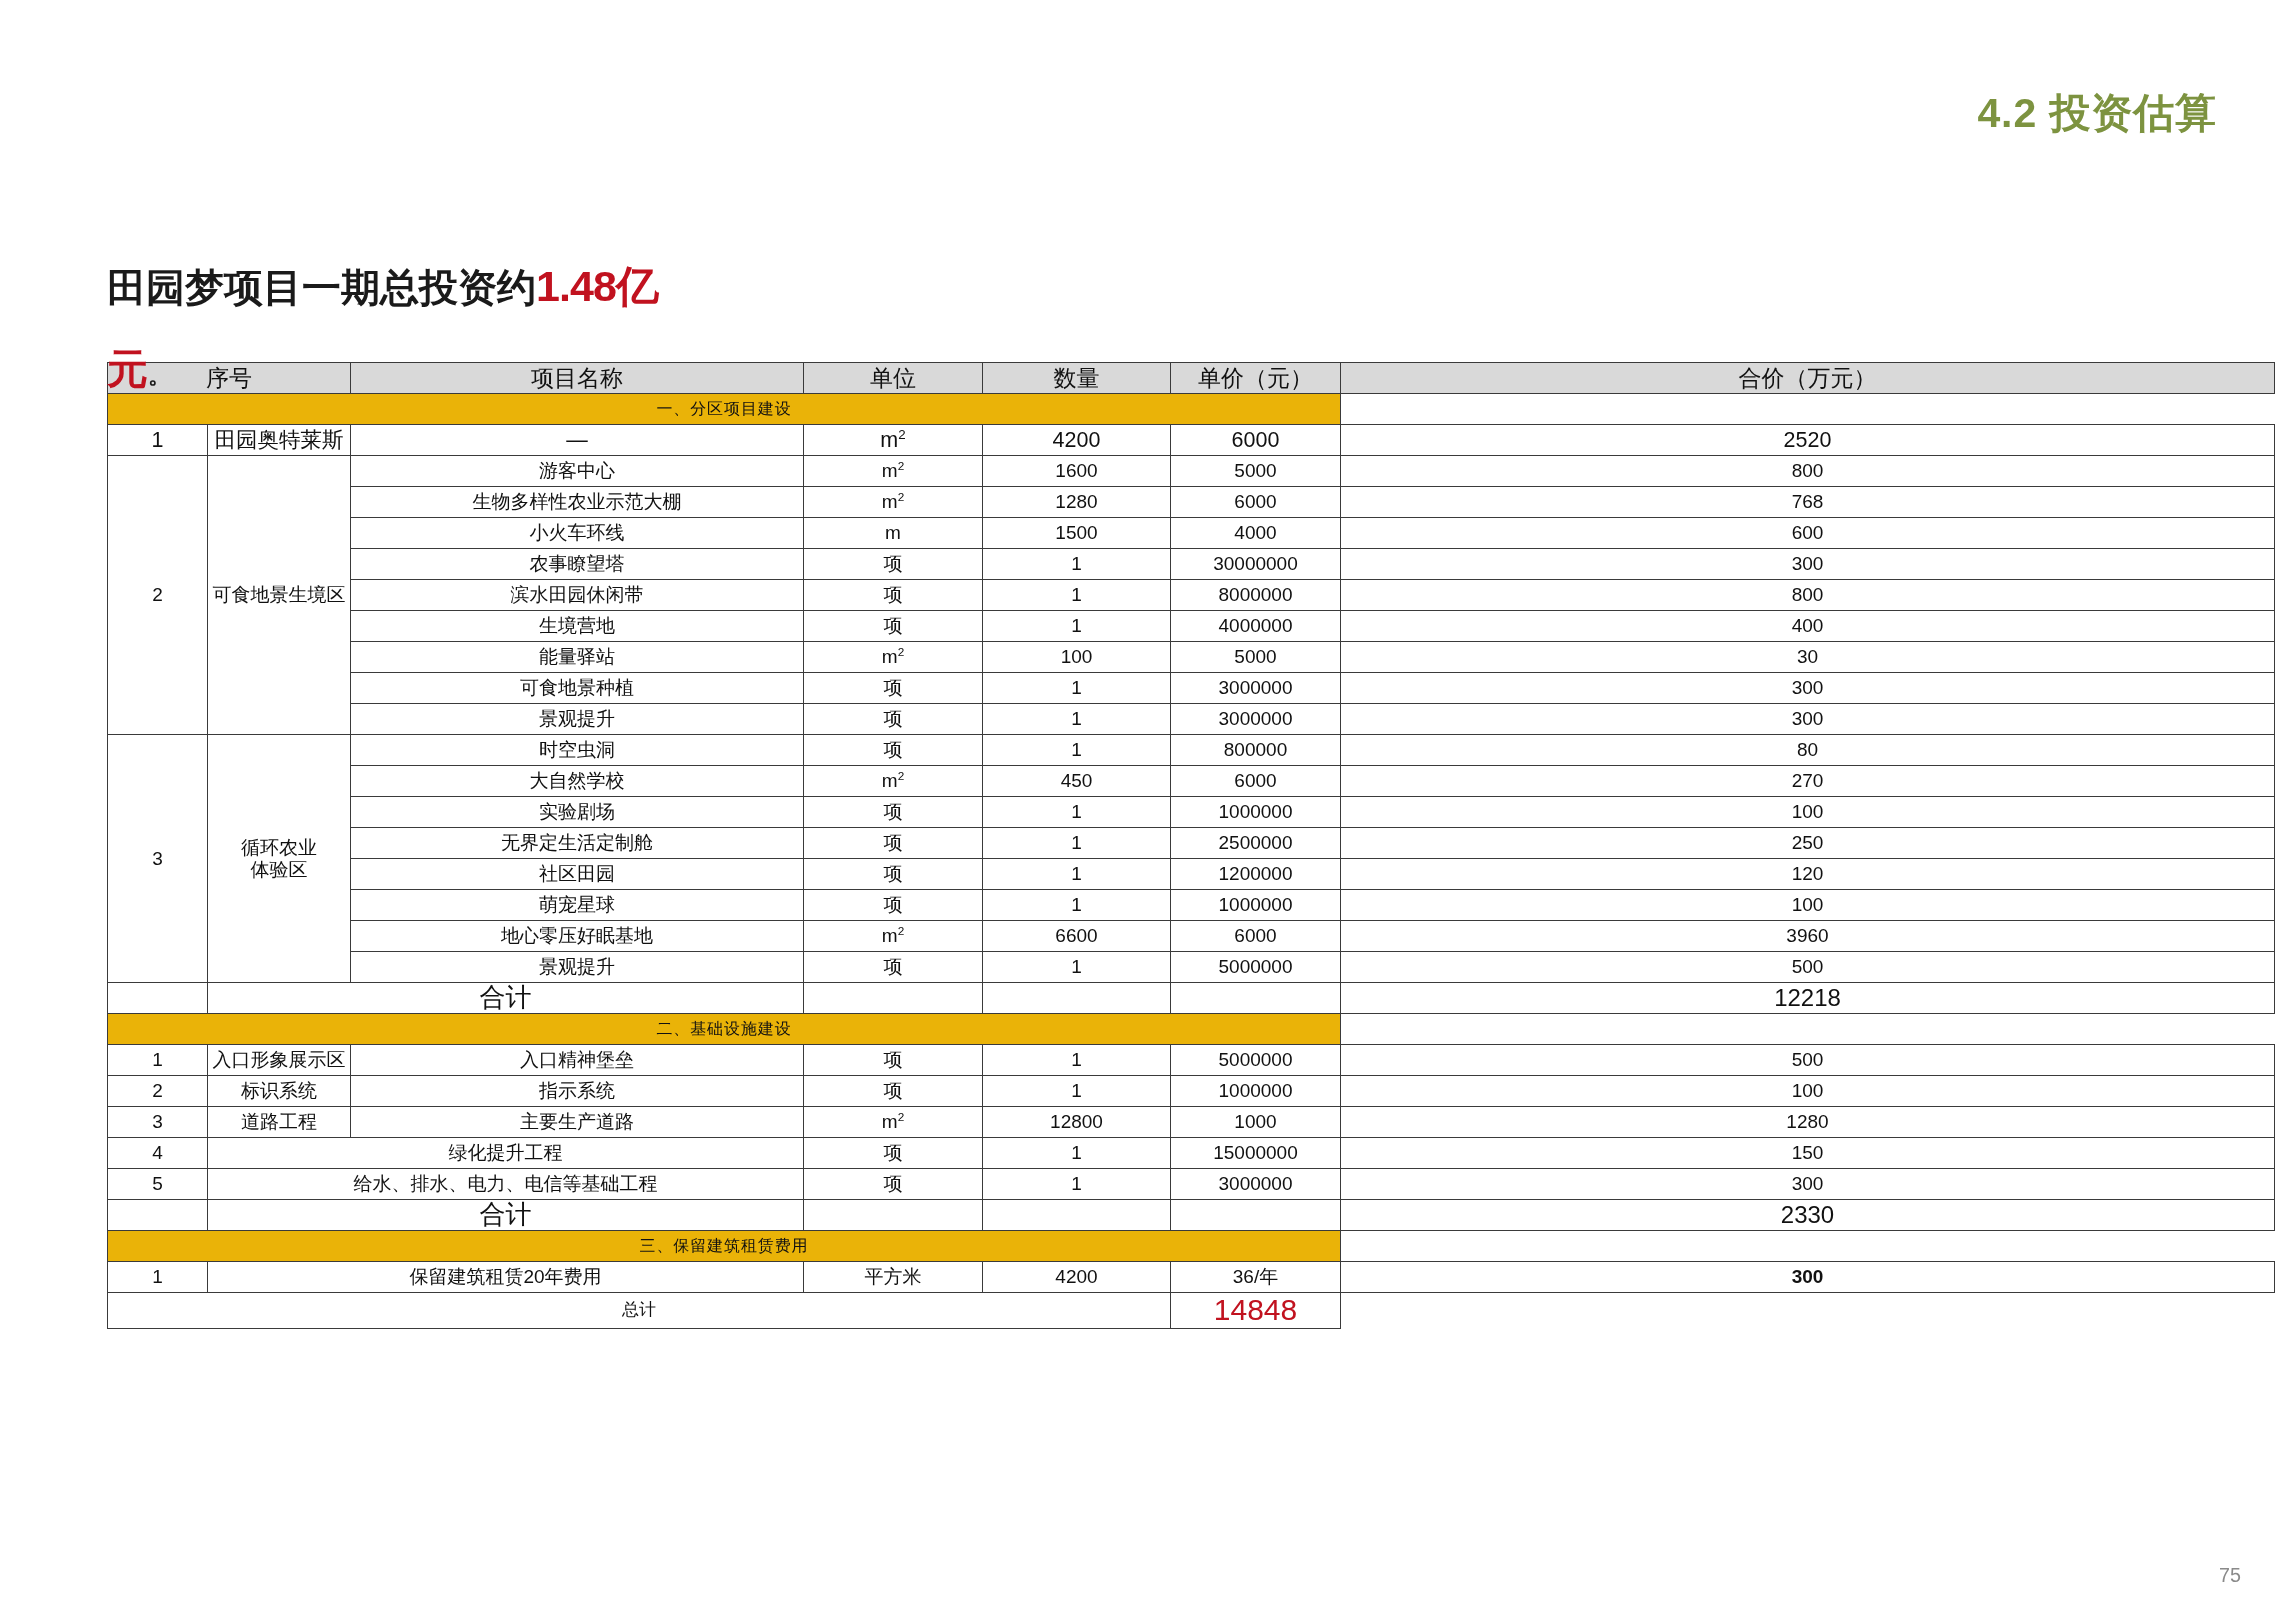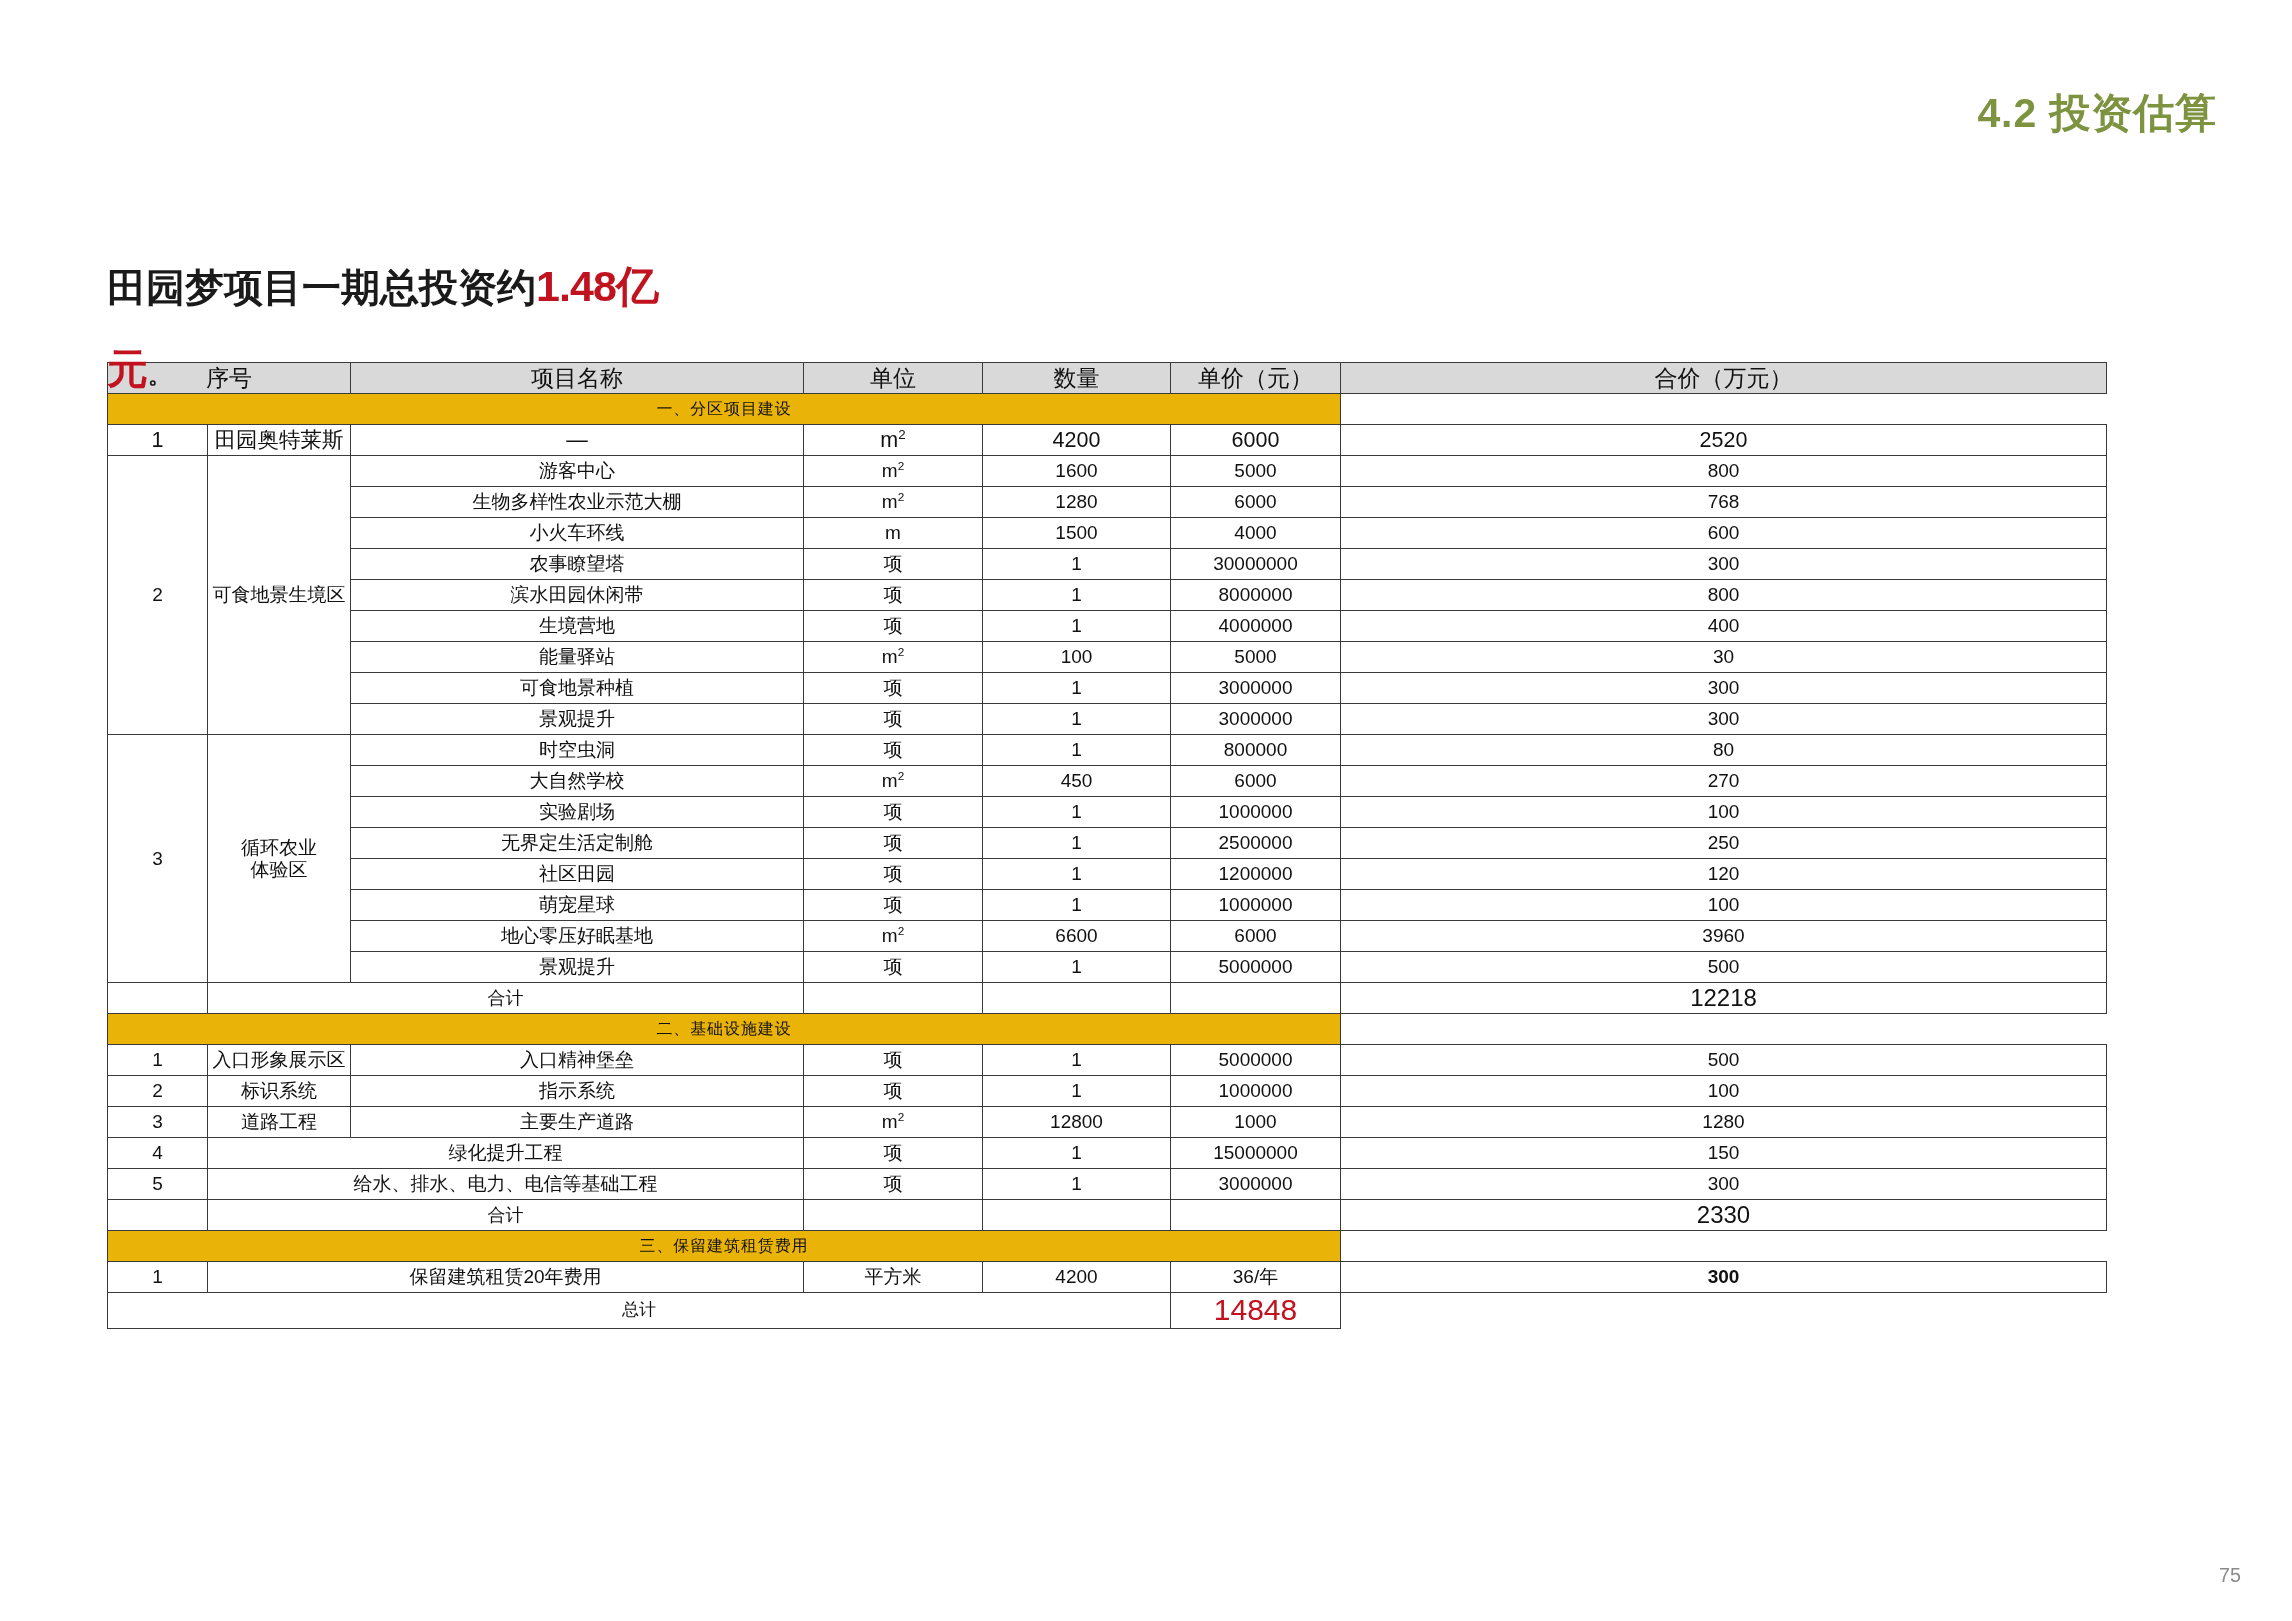--- a/index.html
+++ b/index.html
@@ -59,21 +59,21 @@
   #overflow-unit .dot {
     color: #1a1a1a;
     font-size: 23px;
   }
 
   
   #cost-table {
     position: absolute;
     top: 362px;
     left: 107px;
-    width: 2000px;
+    width: 2168px;
     border-collapse: collapse;
     table-layout: fixed;
     font-size: 18px;
     color: #111;
   }
   #cost-table td, #cost-table th {
     border: 0.9px solid #3a3a3a;
     padding: 0;
     text-align: center;
     vertical-align: middle;
@@ -107,21 +107,21 @@
   }
 
   .tall td { height: 68px; font-size: 21.5px; }
   .sub td  { height: 30px; font-size: 19px; }
 
   .grp { font-size: 21.5px; }
   .grp2 { font-size: 21.5px; line-height: 1.35; }
 
   .sum td {
     height: 38px;
-    font-size: 18px;
+    font-size: 26px;
     border-top: 1.8px solid #1a1a1a;
   }
   .sum .sum-val { font-weight: bold; font-size: 24px; margin-left: 7px; }
 
   .grand td {
     height: 47px;
     font-size: 17px;
     font-weight: bold;
     border-top: 1.8px solid #1a1a1a;
     border-bottom: 1.8px solid #1a1a1a;

